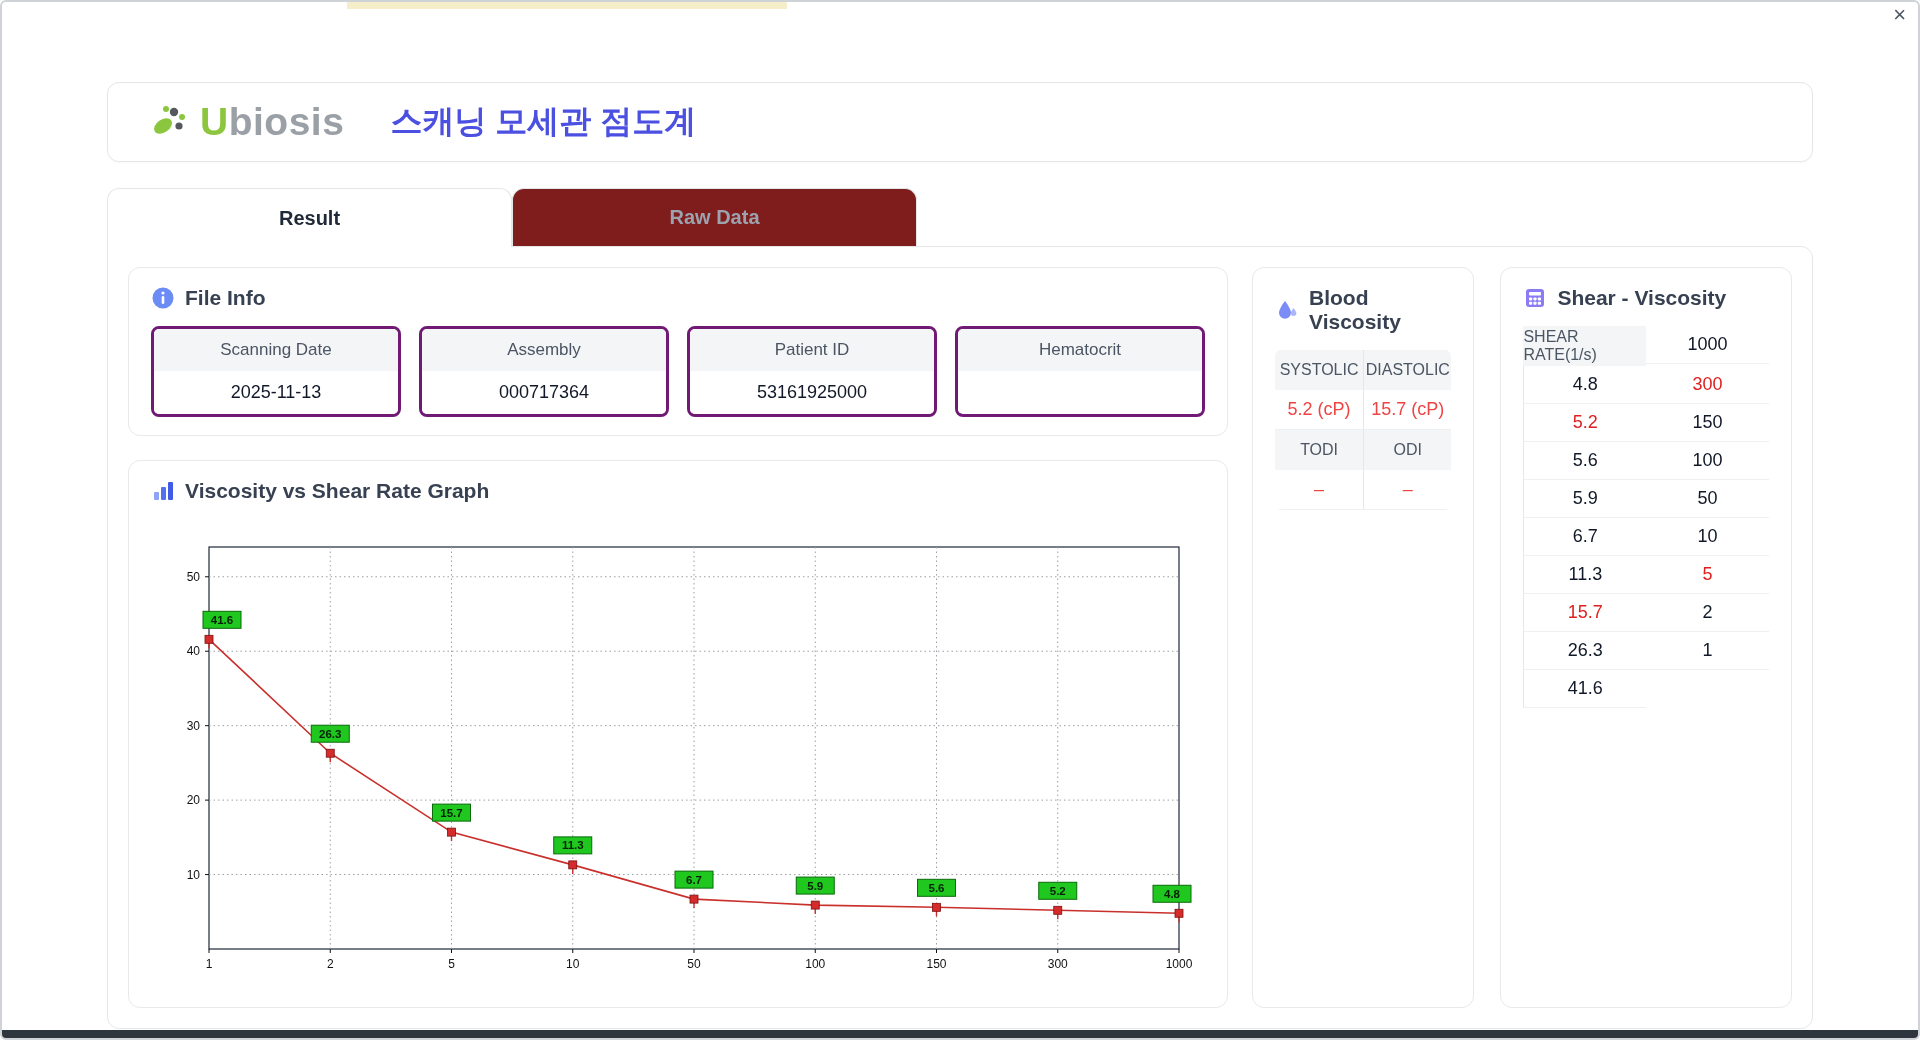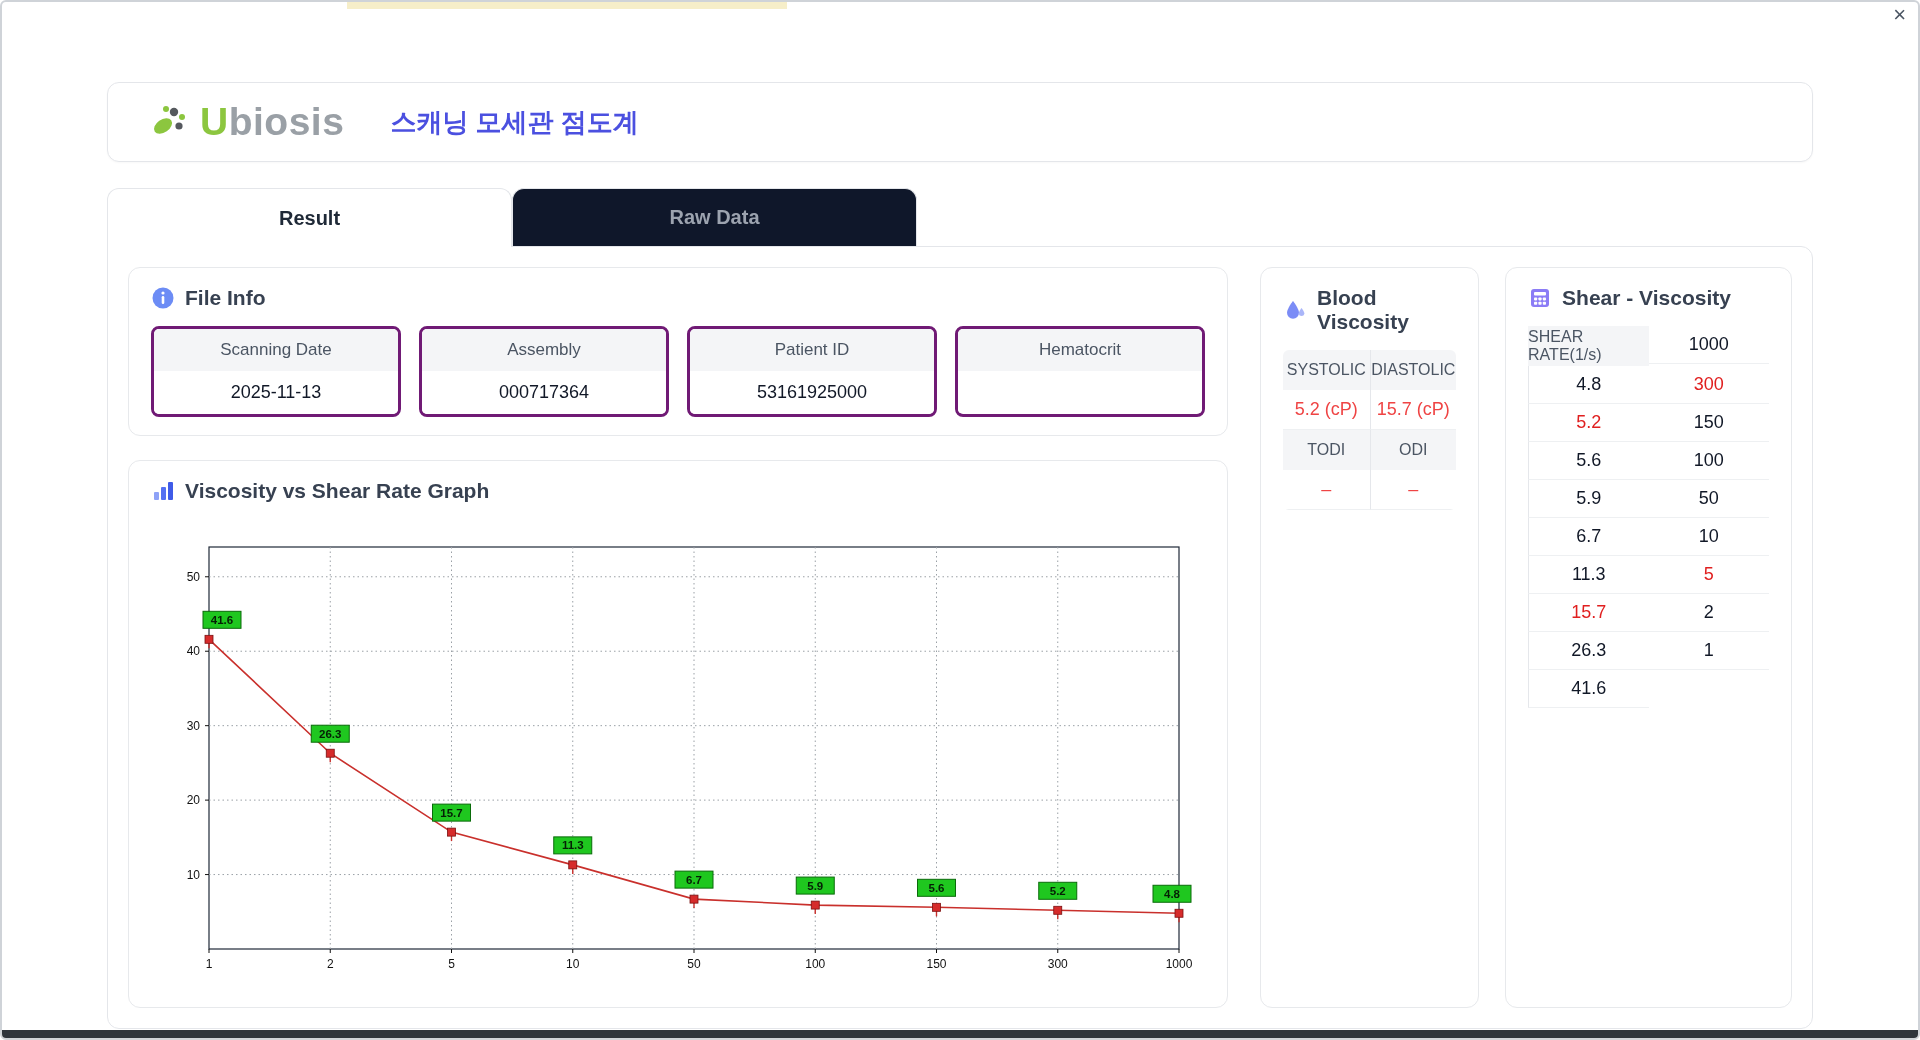--- a/index.html
+++ b/index.html
@@ -13,33 +13,33 @@
   .bottom-bar { position:absolute; bottom:0; left:0; right:0; height:8px; background:#2f353c; }
 
   .page { position:absolute; top:0; left:0; right:0; padding:80px 105px 0 105px; }
 
   
   .header-card { height:80px; border:1px solid #e4e6ea; border-radius:12px; background:#fff;
                  display:flex; align-items:center; padding:0 42px; box-shadow:0 1px 2px rgba(0,0,0,.03); }
   .logo { display:flex; align-items:center; gap:6px; }
   .logo-text { font-size:39px; font-weight:bold; color:#9aa0a6; letter-spacing:.5px; }
   .logo-text .u { color:#8cc63f; }
-  .app-title { margin-left:46px; font-size:26px; font-weight:bold; color:#4b50e0; }
+  .app-title { margin-left:46px; font-size:32px; font-weight:bold; color:#4b50e0; }
 
   
   .tabs { display:flex; margin-top:26px; position:relative; z-index:2; }
   .tab { width:405px; height:58px; display:flex; align-items:center; justify-content:center;
          font-size:20px; font-weight:bold; border:1px solid #e4e6ea; border-bottom:none;
          border-radius:12px 12px 0 0; cursor:pointer; }
   .tab.active { background:#fff; color:#1f2937; margin-bottom:-1px; height:59px; }
-  .tab.inactive { background:#0f172a; color:#9ca3af; }
+  .tab.inactive { background:#7f1d1d; color:#9ca3af; }
 
   
   .content-card { border:1px solid #e4e6ea; border-radius:0 12px 12px 12px; background:#fff;
-                  padding:20px; display:flex; gap:32px; min-height:778px; }
+                  padding:20px; display:flex; gap:24px; min-height:778px; }
   .left-col  { width:1100px; display:flex; flex-direction:column; gap:24px; }
   .right-col { flex:1; display:flex; flex-direction:row; gap:26px; }
 
   .panel { border:1px solid #e7e9ec; border-radius:12px; background:#fff; padding:18px 22px; }
   .panel-head { display:flex; align-items:center; gap:10px; margin-bottom:16px; }
   .panel-title { font-size:21px; font-weight:bold; color:#374151; }
   .panel-head svg { display:block; }
 
   
   .fields { display:flex; gap:18px; }

